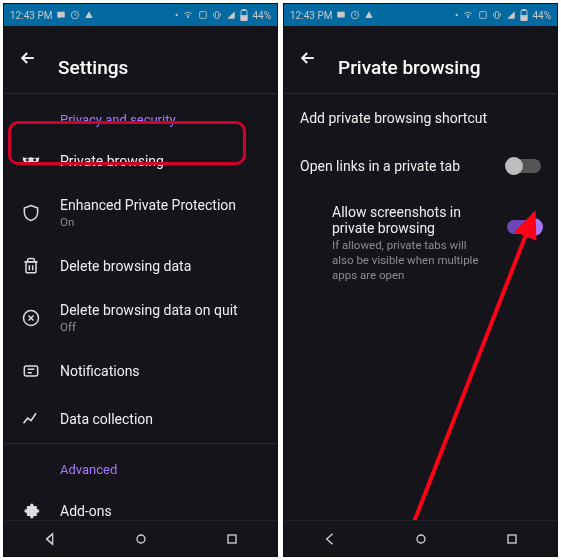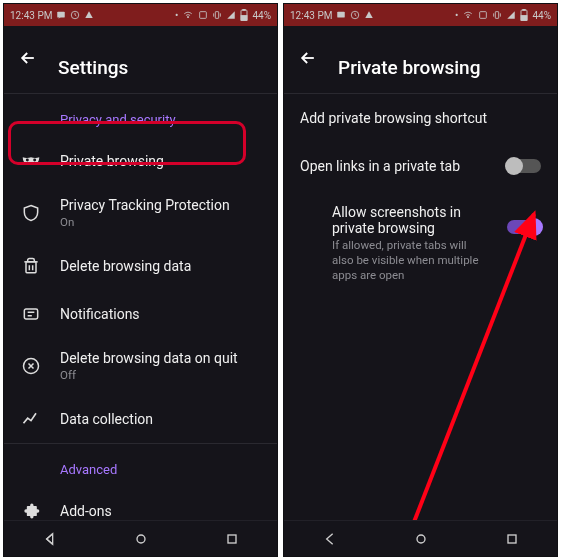--- a/index.html
+++ b/index.html
@@ -20,21 +20,21 @@
   .shot.left { left: 3px; top: 3px; }
   .shot.right { left: 283px; top: 3px; }
   .statusbar {
     height: 22px;
     display: flex;
     justify-content: space-between;
     align-items: center;
     font-size: 10px;
     padding: 0 6px;
     color: #c8c8c8;
-    background: #7f1d1d;
+    background: #0369a1;
   }
   .statusbar .sgroup { display: flex; align-items: center; gap: 4px; }
   .sicon { display: inline-flex; }
   .header {
     display: flex;
     align-items: center;
     gap: 20px;
     padding: 14px 16px 14px 14px;
   }
   .header .title { font-size: 19px; font-weight: 500; color: #fff; margin-top: 16px; }
@@ -191,21 +191,21 @@
       </div>
   </div>
 
   <div class="row">
     <span class="icon-slot">
         <svg width="20" height="20" viewBox="0 0 24 24" fill="none" stroke="#ddd" stroke-width="1.8">
           <path d="M12 3l8 3v5c0 5-3.5 8.5-8 10-4.5-1.5-8-5-8-10V6l8-3z"></path>
         </svg>
       </span>
     <div class="texts">
-      <span class="primary">Privacy Tracking Protection</span>
+      <span class="primary">Enhanced Private Protection</span>
       <span class="secondary">On</span>
     </div>
   </div>
 
 
   <div class="row">
     <span class="icon-slot">
         <svg width="20" height="20" viewBox="0 0 24 24" fill="none" stroke="#ddd" stroke-width="1.8">
           <path d="M4 7h16"></path>
           <path d="M8 7V5a2 2 0 012-2h4a2 2 0 012 2v2"></path>
@@ -214,40 +214,40 @@
         </svg>
       </span>
     <div class="texts">
         <span class="primary">Delete browsing data</span>
       </div>
   </div>
 
   <div class="row">
     <span class="icon-slot">
         <svg width="20" height="20" viewBox="0 0 24 24" fill="none" stroke="#ddd" stroke-width="1.8">
+          <circle cx="12" cy="12" r="9"></circle>
+          <path d="M9 9l6 6M15 9l-6 6"></path>
+        </svg>
+      </span>
+    <div class="texts">
+      <span class="primary">Delete browsing data on quit</span>
+      <span class="secondary">Off</span>
+    </div>
+  </div>
+
+  <div class="row">
+    <span class="icon-slot">
+        <svg width="20" height="20" viewBox="0 0 24 24" fill="none" stroke="#ddd" stroke-width="1.8">
           <rect x="4" y="6" width="16" height="12" rx="2"></rect>
           <path d="M8 10h8M8 14h5"></path>
         </svg>
       </span>
     <div class="texts">
         <span class="primary">Notifications</span>
       </div>
-  </div>
-
-  <div class="row">
-    <span class="icon-slot">
-        <svg width="20" height="20" viewBox="0 0 24 24" fill="none" stroke="#ddd" stroke-width="1.8">
-          <circle cx="12" cy="12" r="9"></circle>
-          <path d="M9 9l6 6M15 9l-6 6"></path>
-        </svg>
-      </span>
-    <div class="texts">
-      <span class="primary">Delete browsing data on quit</span>
-      <span class="secondary">Off</span>
-    </div>
   </div>
 
   <div class="row">
     <span class="icon-slot">
         <svg width="20" height="20" viewBox="0 0 24 24" fill="none" stroke="#ddd" stroke-width="2">
           <path d="M3 17l5-6 4 3 6-9"></path>
         </svg>
       </span>
     <div class="texts">
         <span class="primary">Data collection</span>

